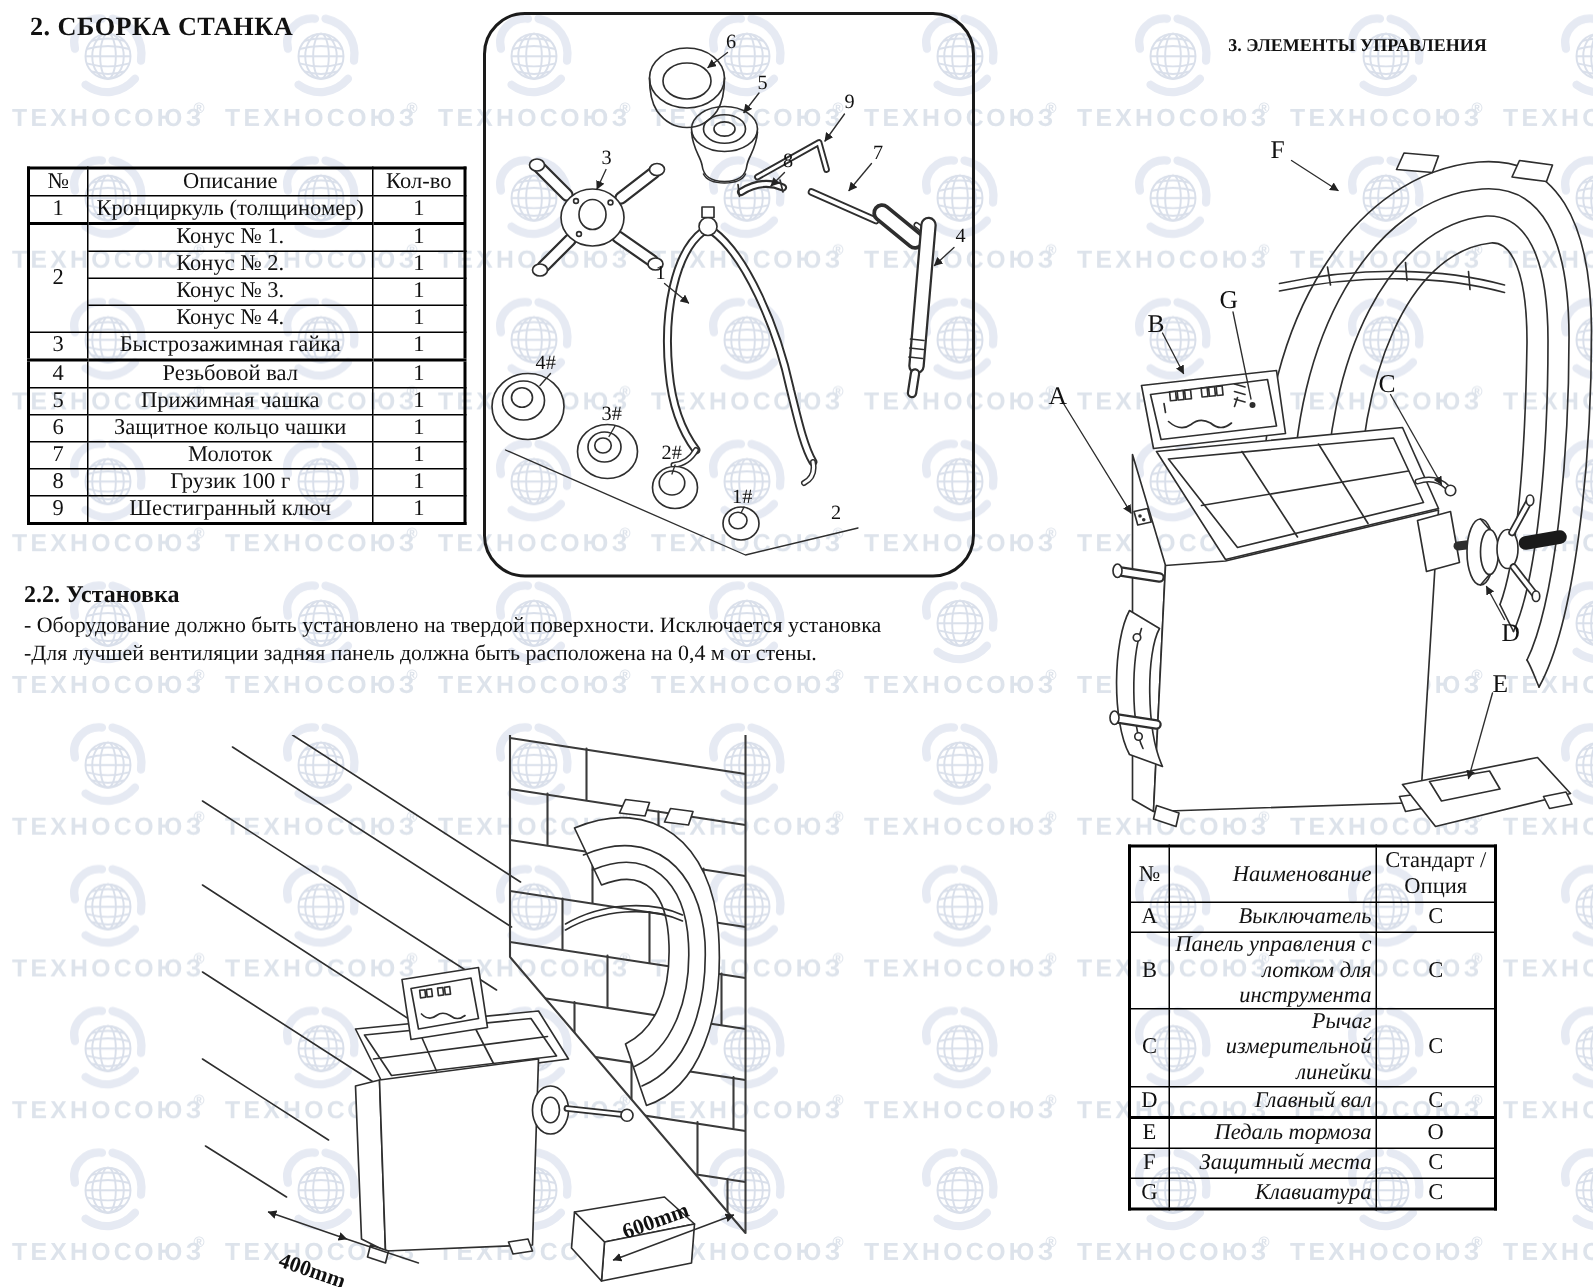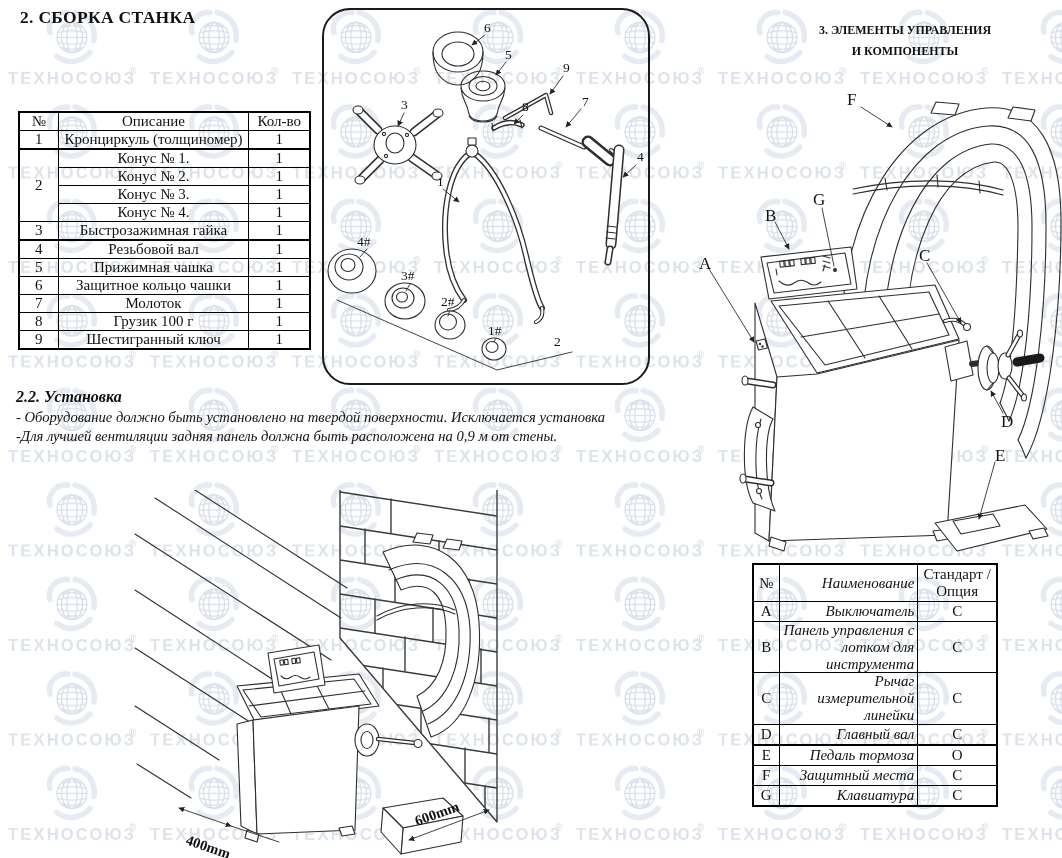--- a/index.html
+++ b/index.html
@@ -13,21 +13,21 @@
        letter-spacing:2.2px;fill:#dde3eb;}
   .wmr{font-family:"Liberation Sans",sans-serif;font-weight:bold;font-size:10px;fill:#dde3eb;}
   .gb1{stroke:#d9dfea;fill:none;stroke-width:1.3;}
   .gb2{stroke:#e6eaf3;fill:none;stroke-width:5.5;stroke-linecap:round;}
 
   .z{z-index:2;}
   
   #title-left{left:20px;top:7px;font-size:17.5px;font-weight:bold;letter-spacing:.3px;}
   #title-right{left:748px;top:20px;width:314px;text-align:center;font-size:12px;
                font-weight:bold;line-height:21px;}
-  #sec22{left:16px;top:388px;width:580px;font-style:italic;}
+  #sec22{left:16px;top:388px;width:580px;}
   #sec22 .h{font-size:16px;font-weight:bold;margin-bottom:2px;}
   #sec22 .l{font-size:14.6px;line-height:18.5px;white-space:nowrap;}
 
   
   table{border-collapse:collapse;background:transparent;}
   td,th{border:1px solid #000;font-size:15px;font-weight:normal;line-height:1.12;
         padding:0 3px;text-align:center;vertical-align:middle;}
   #parts-table{left:18px;top:111px;}
   #parts-table table{width:293px;border:2px solid #000;}
   #parts-table td,#parts-table th{height:17px;}
@@ -295,21 +295,20 @@
         <text x="33" y="236">4#</text>
         <text x="77" y="270">3#</text>
         <text x="117" y="296">2#</text>
         <text x="164" y="325">1#</text>
       </g>
     </svg>
   </div>
 
   <div id="title-right" class="abs z">
     <div>3. ЭЛЕМЕНТЫ УПРАВЛЕНИЯ</div>
-    <div>И КОМПОНЕНТЫ</div>
   </div>
 
   <svg id="machine-fig" class="abs z ln" width="367" height="480" viewBox="0 0 367 480">
 
     <g>
       <path d="M147,252 C145,128 208,30 291,23 C343,19 366,63 366,136 C366,225 355,330 331,373"></path>
       <path d="M167,256 C166,140 219,47 293,41 C333,38 351,74 351,140 C351,226 341,318 323,355"></path>
       <path d="M189,259 C188,154 231,65 296,59 C322,58 337,85 337,142 C337,224 329,303 314,336"></path>
       <path d="M211,262 C210,168 243,83 299,77 C313,76 323,97 323,143 C322,214 317,286 305,318"></path>
       <path d="M331,373 C328,366 326,360 323,355 M314,336 C311,330 308,324 305,318 M147,252 L167,256 M189,259 L211,262"></path>
@@ -411,21 +410,21 @@
       <text x="224" y="176">C</text>
       <text x="306" y="342">D</text>
       <text x="300" y="376">E</text>
       <text x="152" y="20">F</text>
     </g>
   </svg>
 
   <div id="sec22" class="abs z">
     <div class="h">2.2. Установка</div>
     <div class="l">- Оборудование должно быть установлено на твердой поверхности. Исключается установка</div>
-    <div class="l">-Для лучшей вентиляции задняя панель должна быть расположена на 0,9 м от стены.</div>
+    <div class="l">-Для лучшей вентиляции задняя панель должна быть расположена на 0,4 м от стены.</div>
   </div>
 
   <svg id="install-fig" class="abs z ln" width="530" height="368" viewBox="0 0 530 368">
     <defs>
       <clipPath id="wallclip">
           <path d="M207,0 L364,0 L364,332 L207,148 Z"></path>
         </clipPath>
     </defs>
 
     <g>

